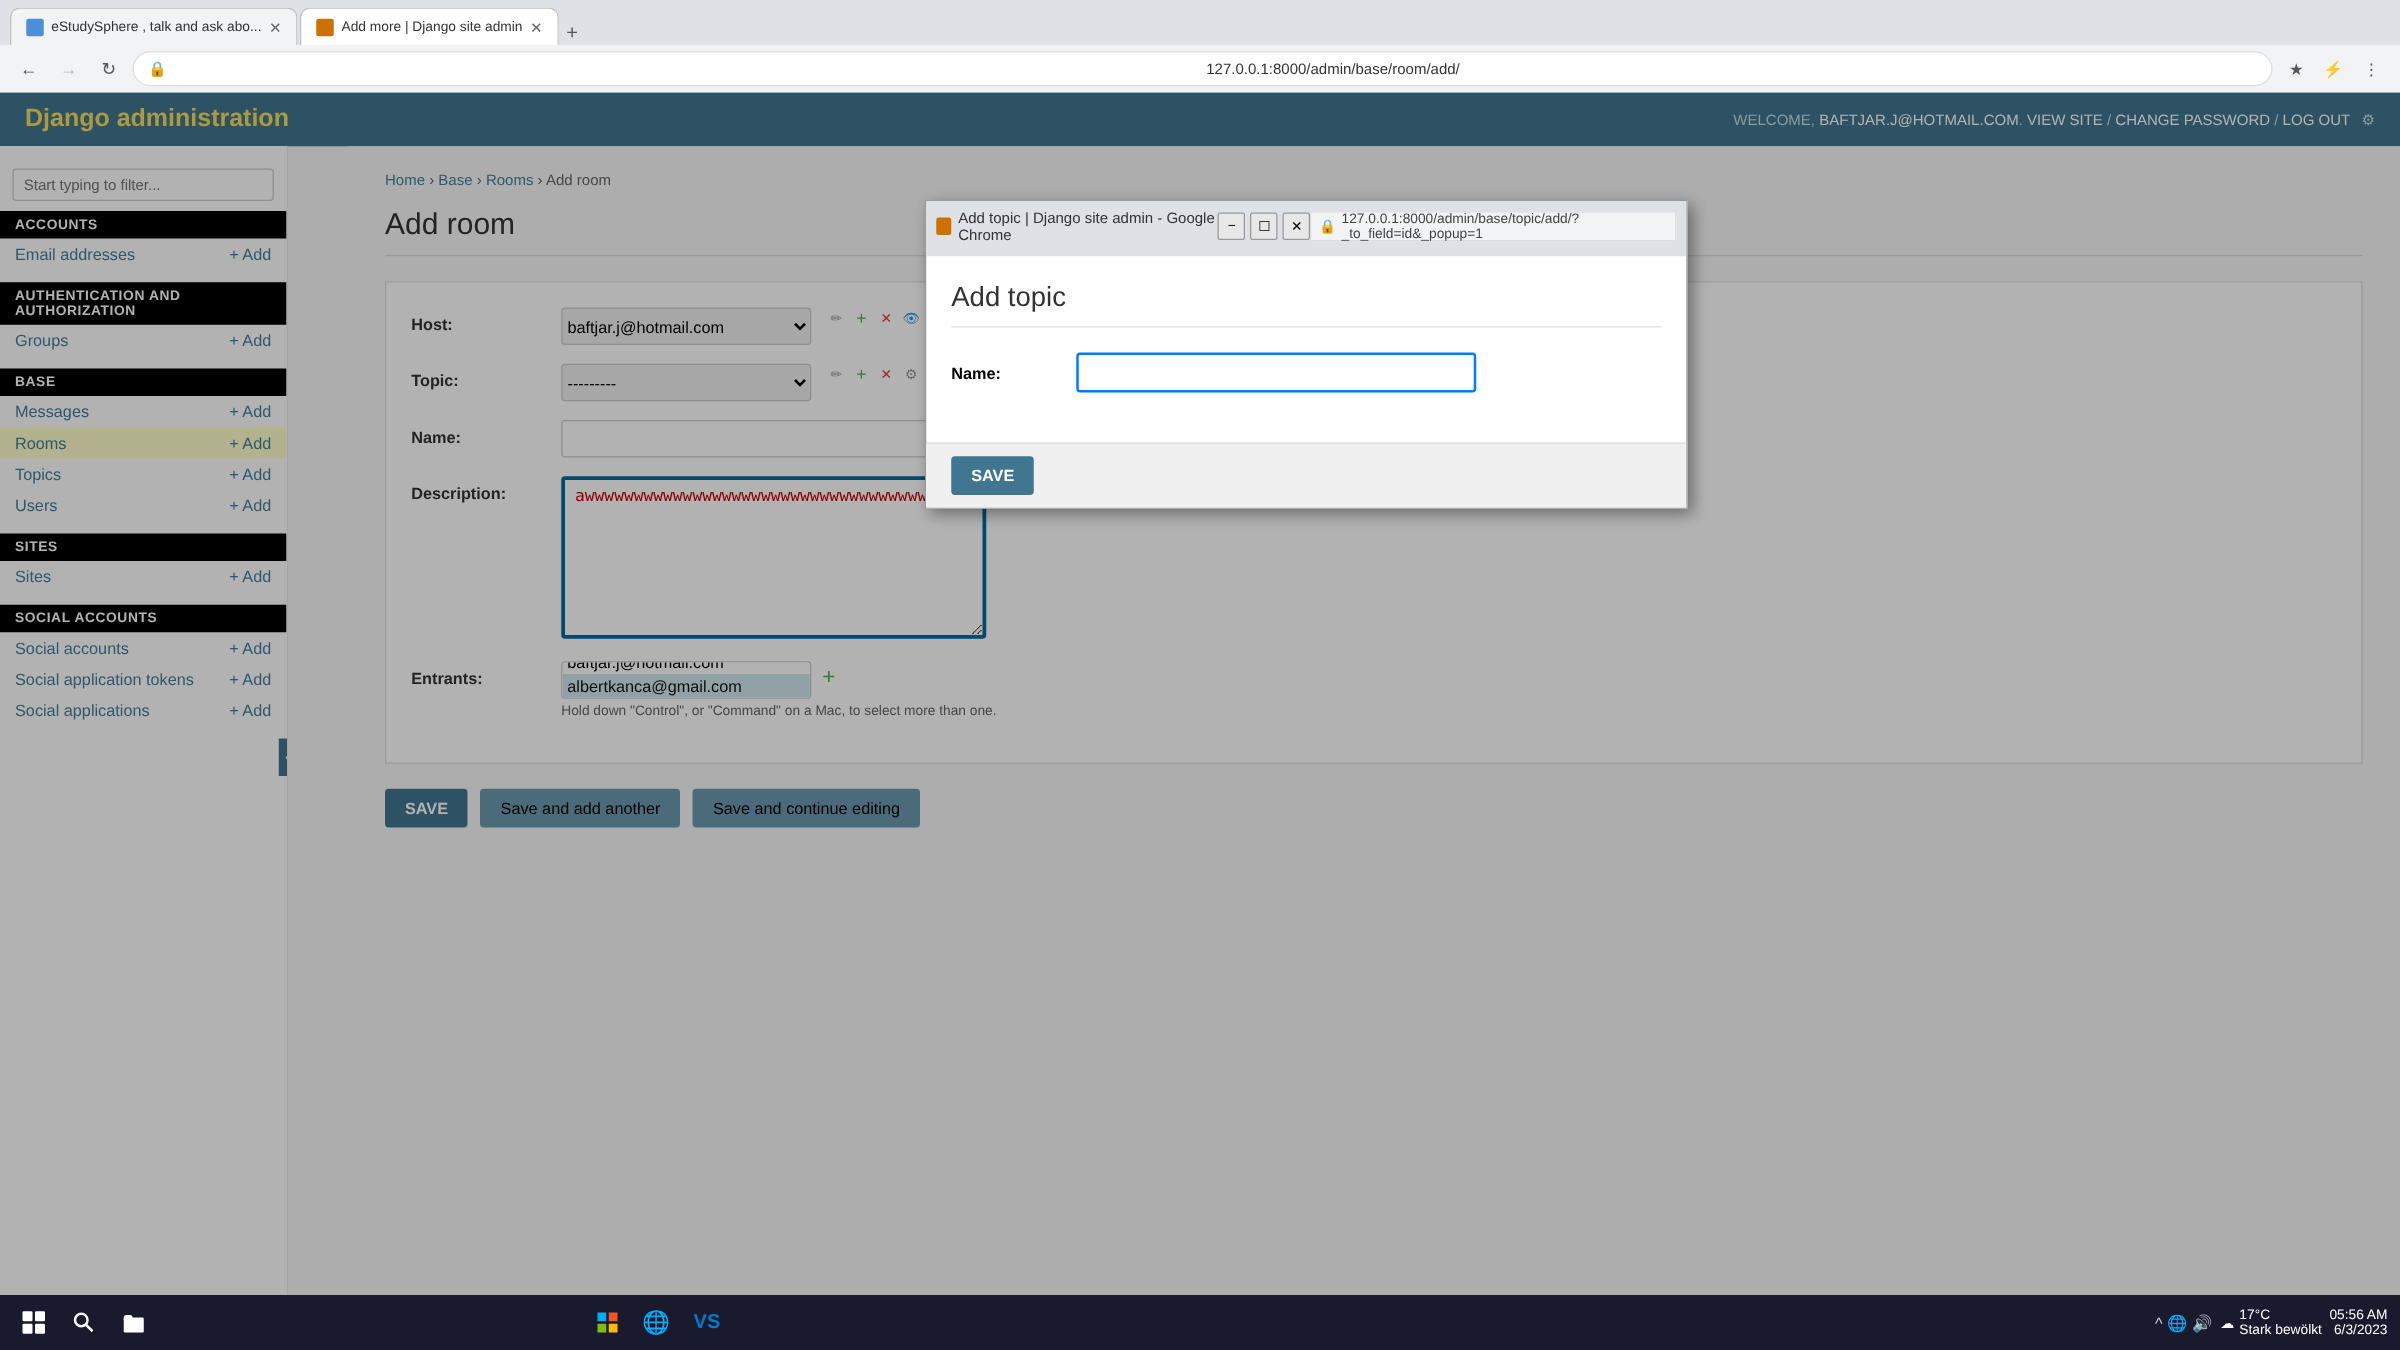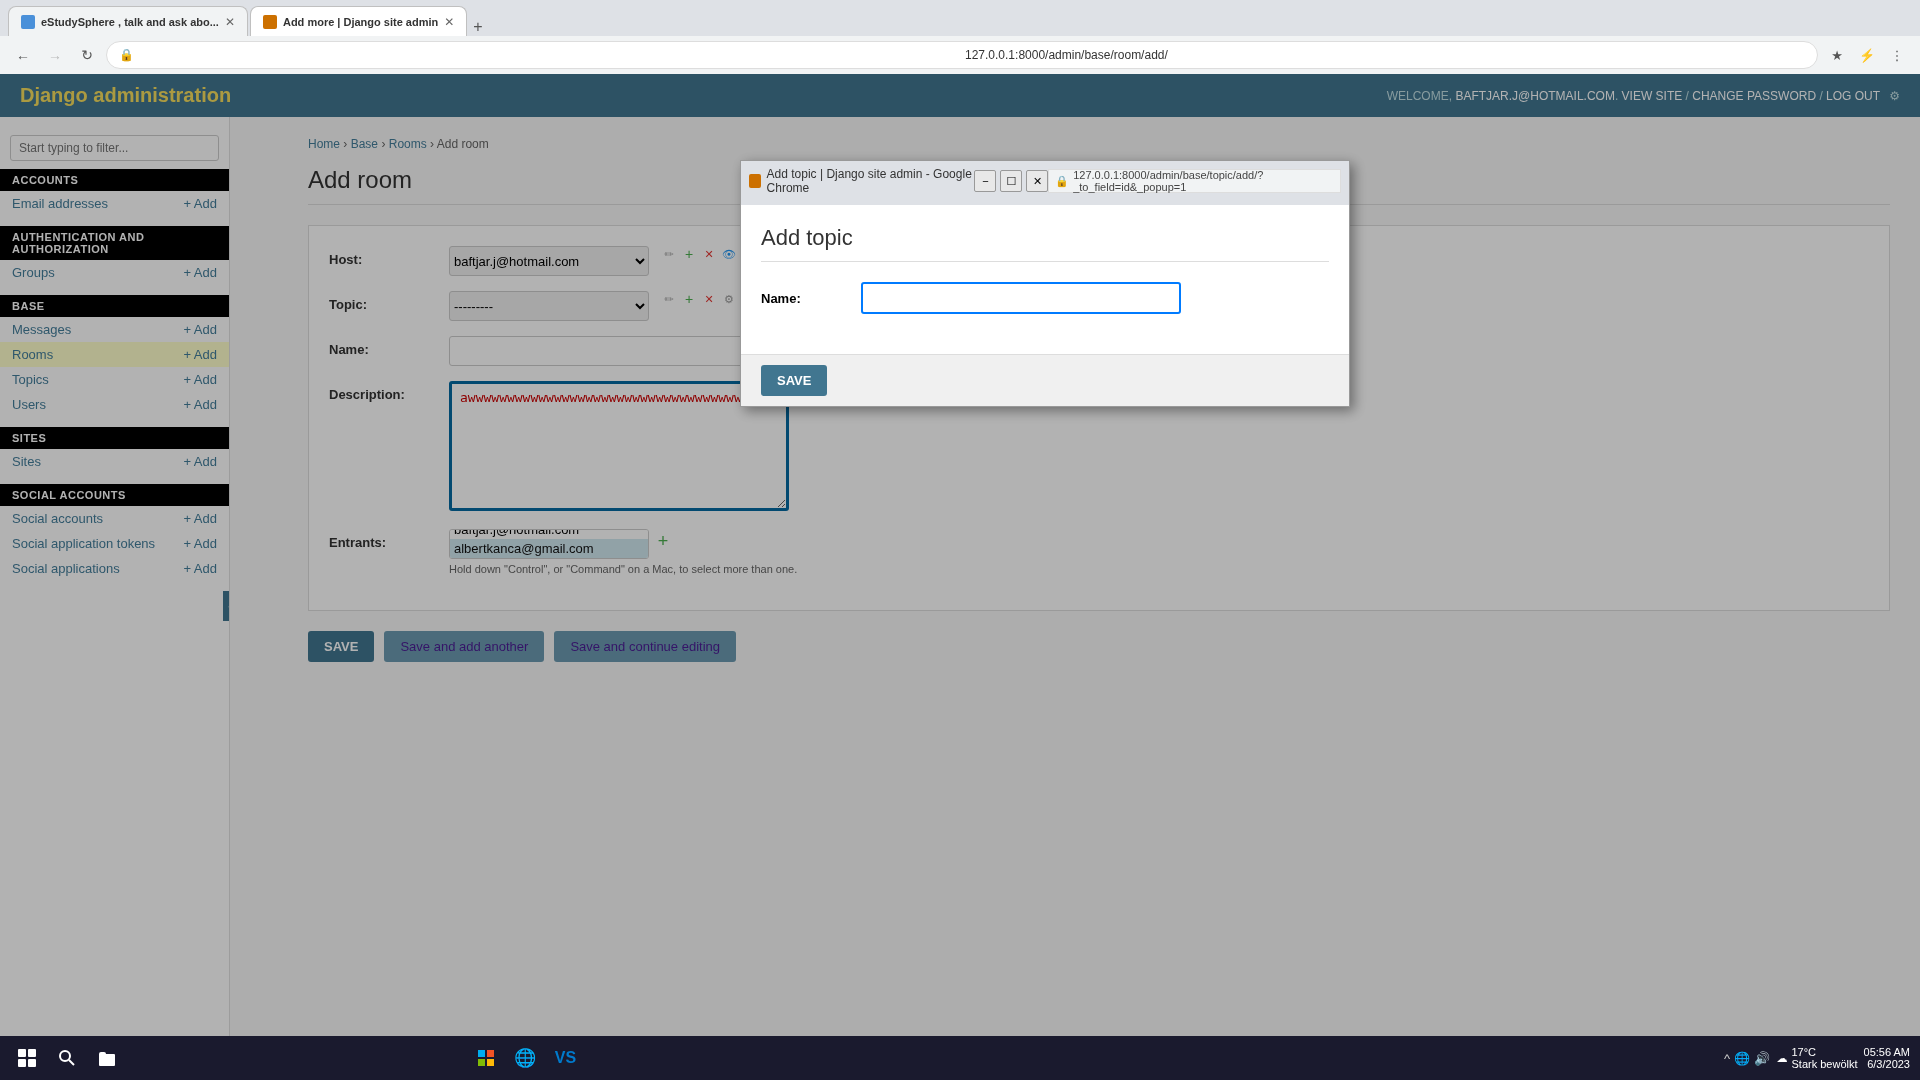--- a/index.html
+++ b/index.html
@@ -4,21 +4,21 @@
   <style>
     * { box-sizing: border-box; margin: 0; padding: 0; }
     body { font-family: Arial, sans-serif; font-size: 13px; background: #f8f8f8; overflow: hidden; }
 
     
     .browser-chrome { background: #dee1e6; height: 74px; display: flex; flex-direction: column; }
     .browser-tabs { display: flex; align-items: flex-end; height: 36px; padding: 0 8px; background: #dee1e6; }
     .browser-tab { display: flex; align-items: center; background: #f1f3f4; border-radius: 8px 8px 0 0; padding: 0 12px; height: 30px; font-size: 12px; color: #333; min-width: 180px; max-width: 240px; border: 1px solid #c0c0c0; border-bottom: none; margin-right: 2px; }
     .browser-tab.active { background: #fff; }
     .browser-tab-favicon { width: 14px; height: 14px; margin-right: 6px; background: #4a90d9; border-radius: 2px; display: inline-block; }
-    .browser-tab-title { flex: 1; white-space: nowrap; overflow: hidden; text-overflow: ellipsis; font-size: 11px; font-weight: bold; }
+    .browser-tab-title { flex: 1; white-space: nowrap; overflow: hidden; text-overflow: ellipsis; font-size: 11px; }
     .browser-tab-close { margin-left: 6px; cursor: pointer; color: #666; font-size: 12px; }
     .browser-new-tab { background: none; border: none; font-size: 16px; cursor: pointer; color: #555; margin-left: 4px; }
     .browser-controls { display: flex; align-items: center; height: 38px; padding: 0 10px; background: #f1f3f4; gap: 6px; }
     .browser-nav-btn { width: 26px; height: 26px; border-radius: 50%; border: none; background: none; cursor: pointer; display: flex; align-items: center; justify-content: center; color: #555; font-size: 14px; }
     .browser-nav-btn.disabled { color: #bbb; cursor: default; }
     .browser-address-bar { flex: 1; height: 28px; border-radius: 14px; border: 1px solid #ddd; background: #fff; padding: 0 12px; font-size: 12px; color: #333; display: flex; align-items: center; gap: 6px; }
     .browser-address-bar span { flex: 1; }
     .browser-icons { display: flex; gap: 4px; align-items: center; }
     .browser-icon-btn { width: 26px; height: 26px; border-radius: 50%; border: none; background: none; cursor: pointer; display: flex; align-items: center; justify-content: center; color: #555; font-size: 13px; }
 
@@ -62,21 +62,21 @@
     .field-tool-info { color: #2196f3; }
     .field-select-row { display: flex; align-items: flex-start; gap: 6px; }
     .entrants-select { height: 100px; border: 1px solid #ccc; border-radius: 3px; font-size: 13px; min-width: 230px; }
     .entrants-select option { padding: 2px 4px; }
     .entrants-select option.selected-opt { background: #d0e8f0; }
     .form-help { font-size: 11px; color: #666; margin-top: 4px; }
 
     
     .form-actions { display: flex; align-items: center; gap: 10px; margin-top: 20px; }
     .btn-save { background: #417690; color: #fff; border: none; padding: 8px 16px; font-size: 13px; border-radius: 3px; cursor: pointer; font-weight: bold; }
-    .btn-secondary { background: #6c9ab0; color: #4c1d95; border: none; padding: 8px 16px; font-size: 13px; border-radius: 3px; cursor: pointer; }
+    .btn-secondary { background: #6c9ab0; color: #000000; border: none; padding: 8px 16px; font-size: 13px; border-radius: 3px; cursor: pointer; }
 
     
     .popup-overlay { position: fixed; top: 74px; left: 0; right: 0; bottom: 0; background: rgba(0,0,0,0.3); z-index: 100; }
     .popup-window { position: fixed; top: 160px; left: 740px; width: 610px; background: #fff; border: 1px solid #999; box-shadow: 4px 4px 12px rgba(0,0,0,0.4); z-index: 101; }
     .popup-chrome { background: #dee1e6; padding: 6px 8px; display: flex; flex-direction: row; }
     .popup-titlebar { display: flex; align-items: center; justify-content: space-between; margin-bottom: 4px; }
     .popup-title-text { font-size: 12px; color: #333; display: flex; align-items: center; gap: 6px; }
     .popup-controls { display: flex; gap: 4px; }
     .popup-ctrl-btn { width: 22px; height: 22px; border: 1px solid #999; background: #e8e8e8; cursor: pointer; display: flex; align-items: center; justify-content: center; font-size: 11px; border-radius: 2px; }
     .popup-address { background: #f1f3f4; padding: 2px 6px; display: flex; align-items: center; height: 24px; font-size: 11px; color: #444; gap: 4px; border: 1px solid #ddd; margin-top: 2px; }

